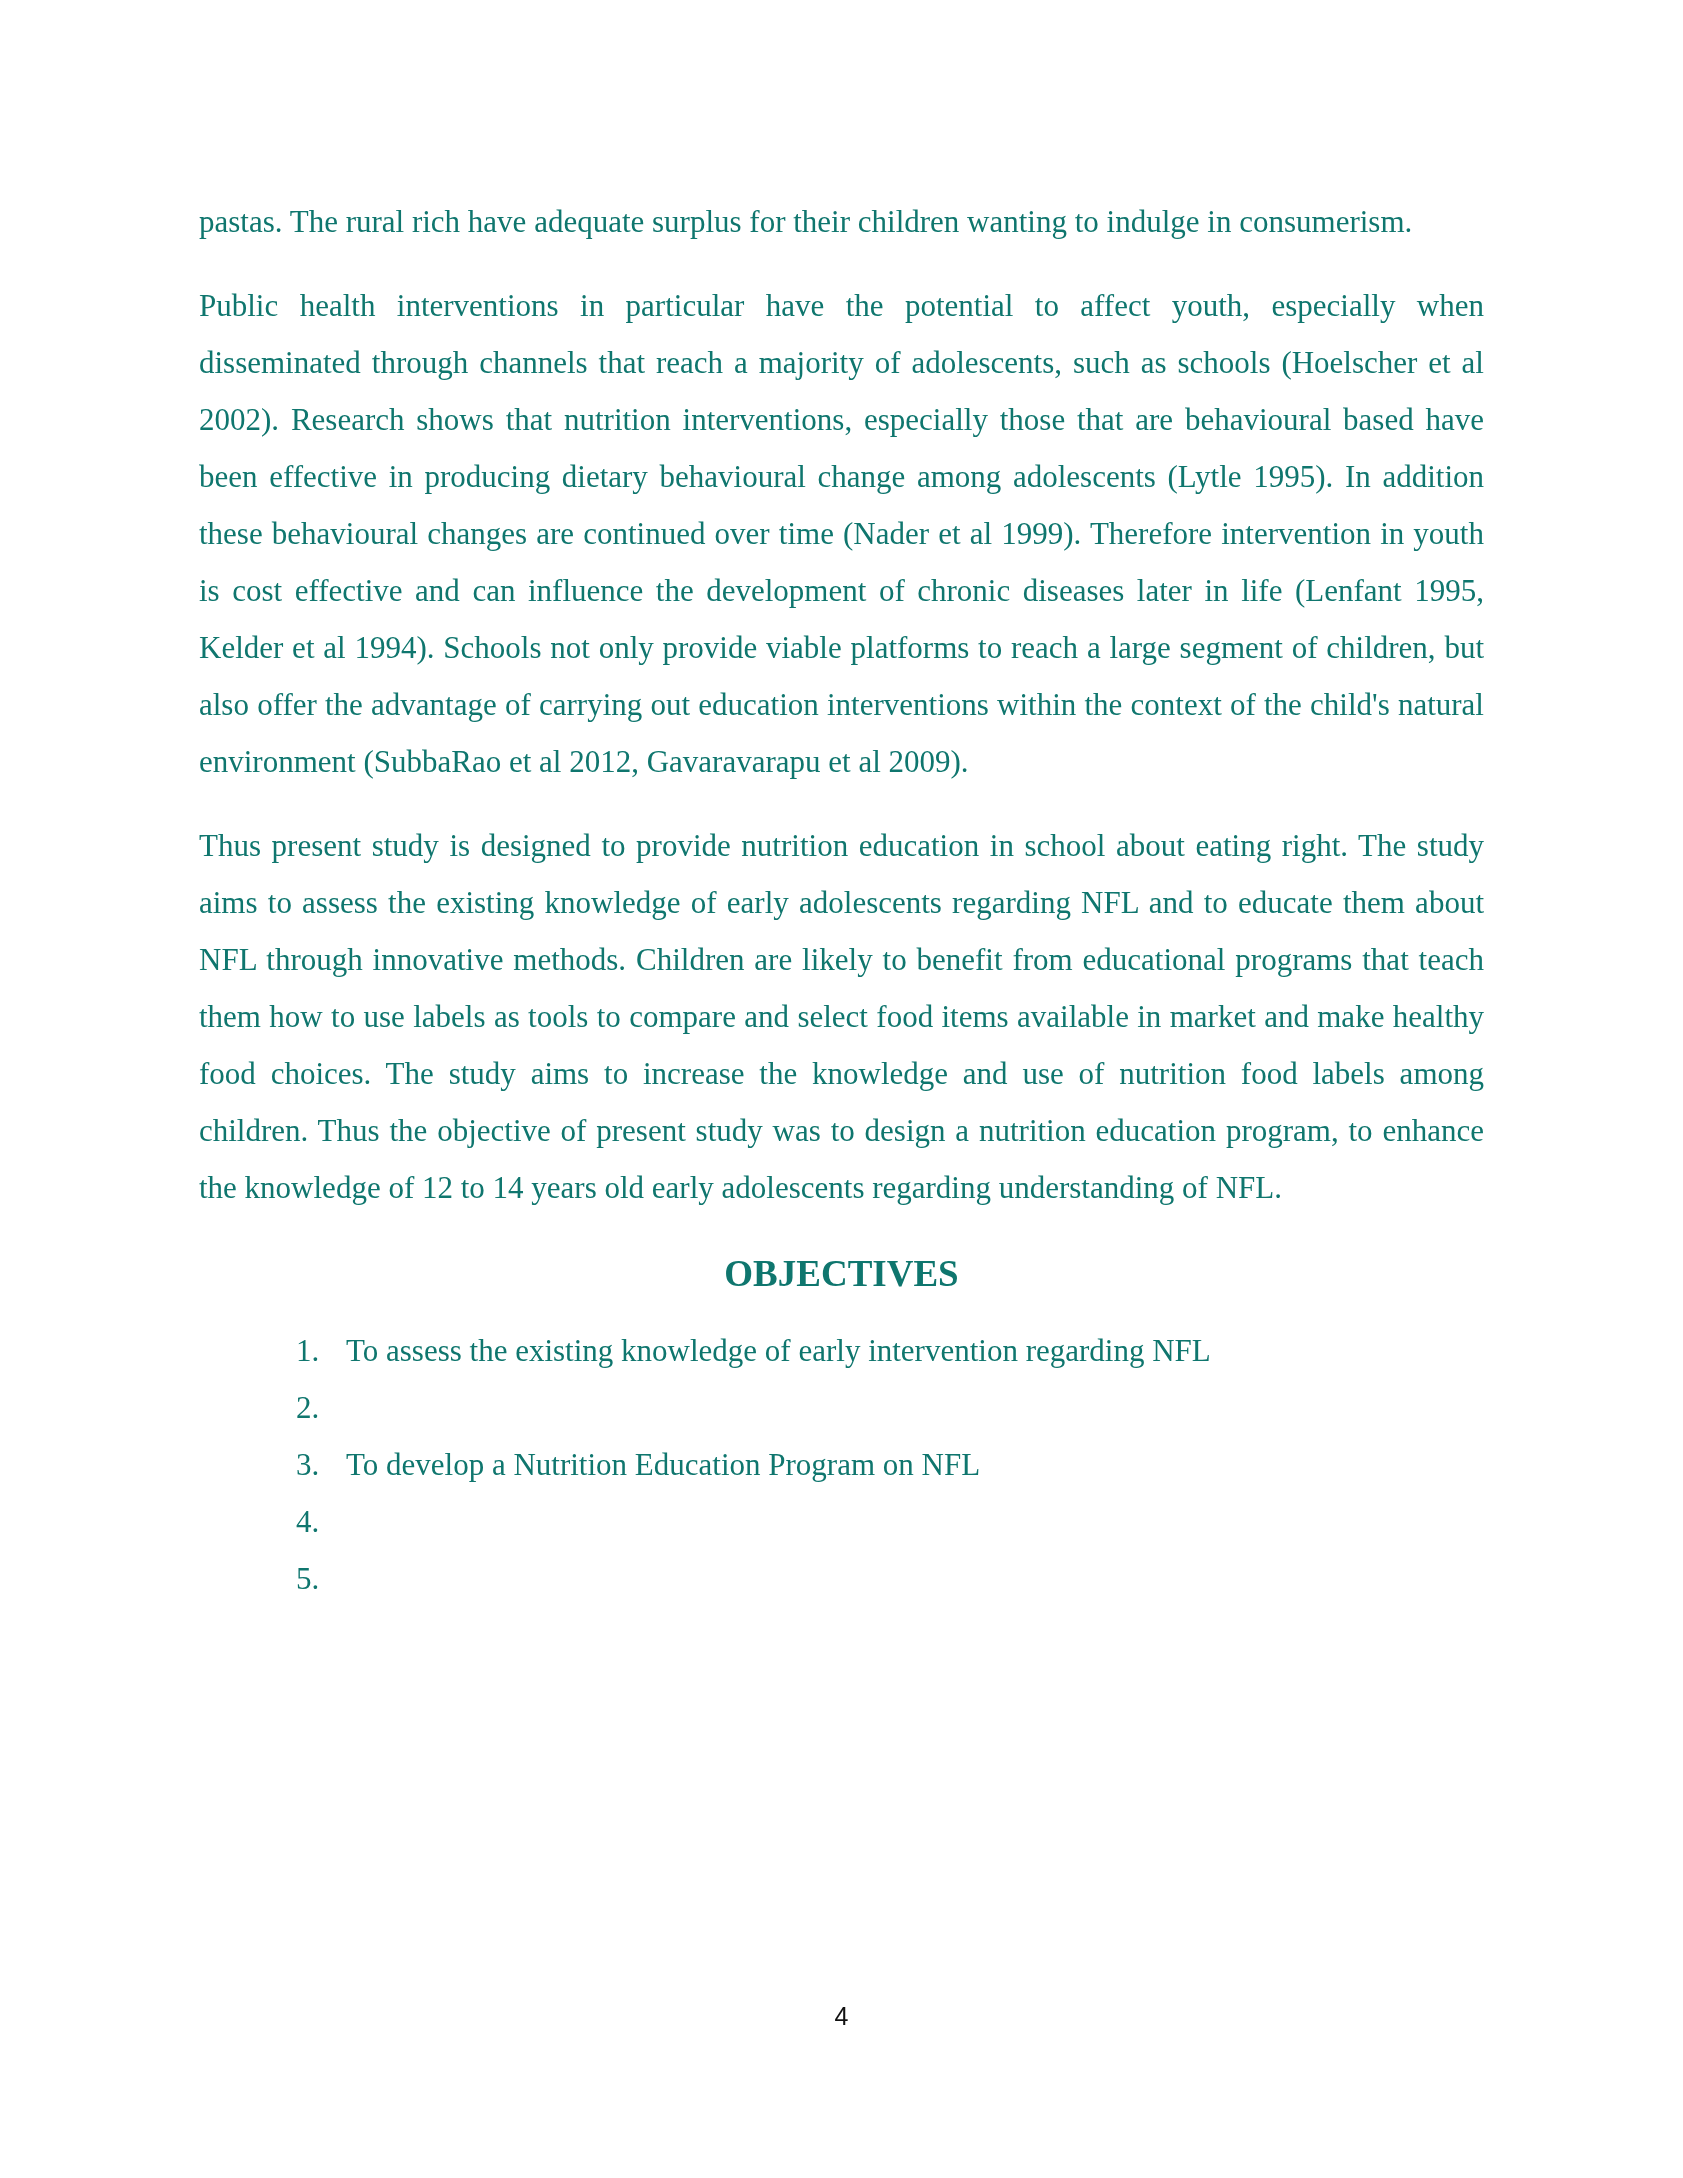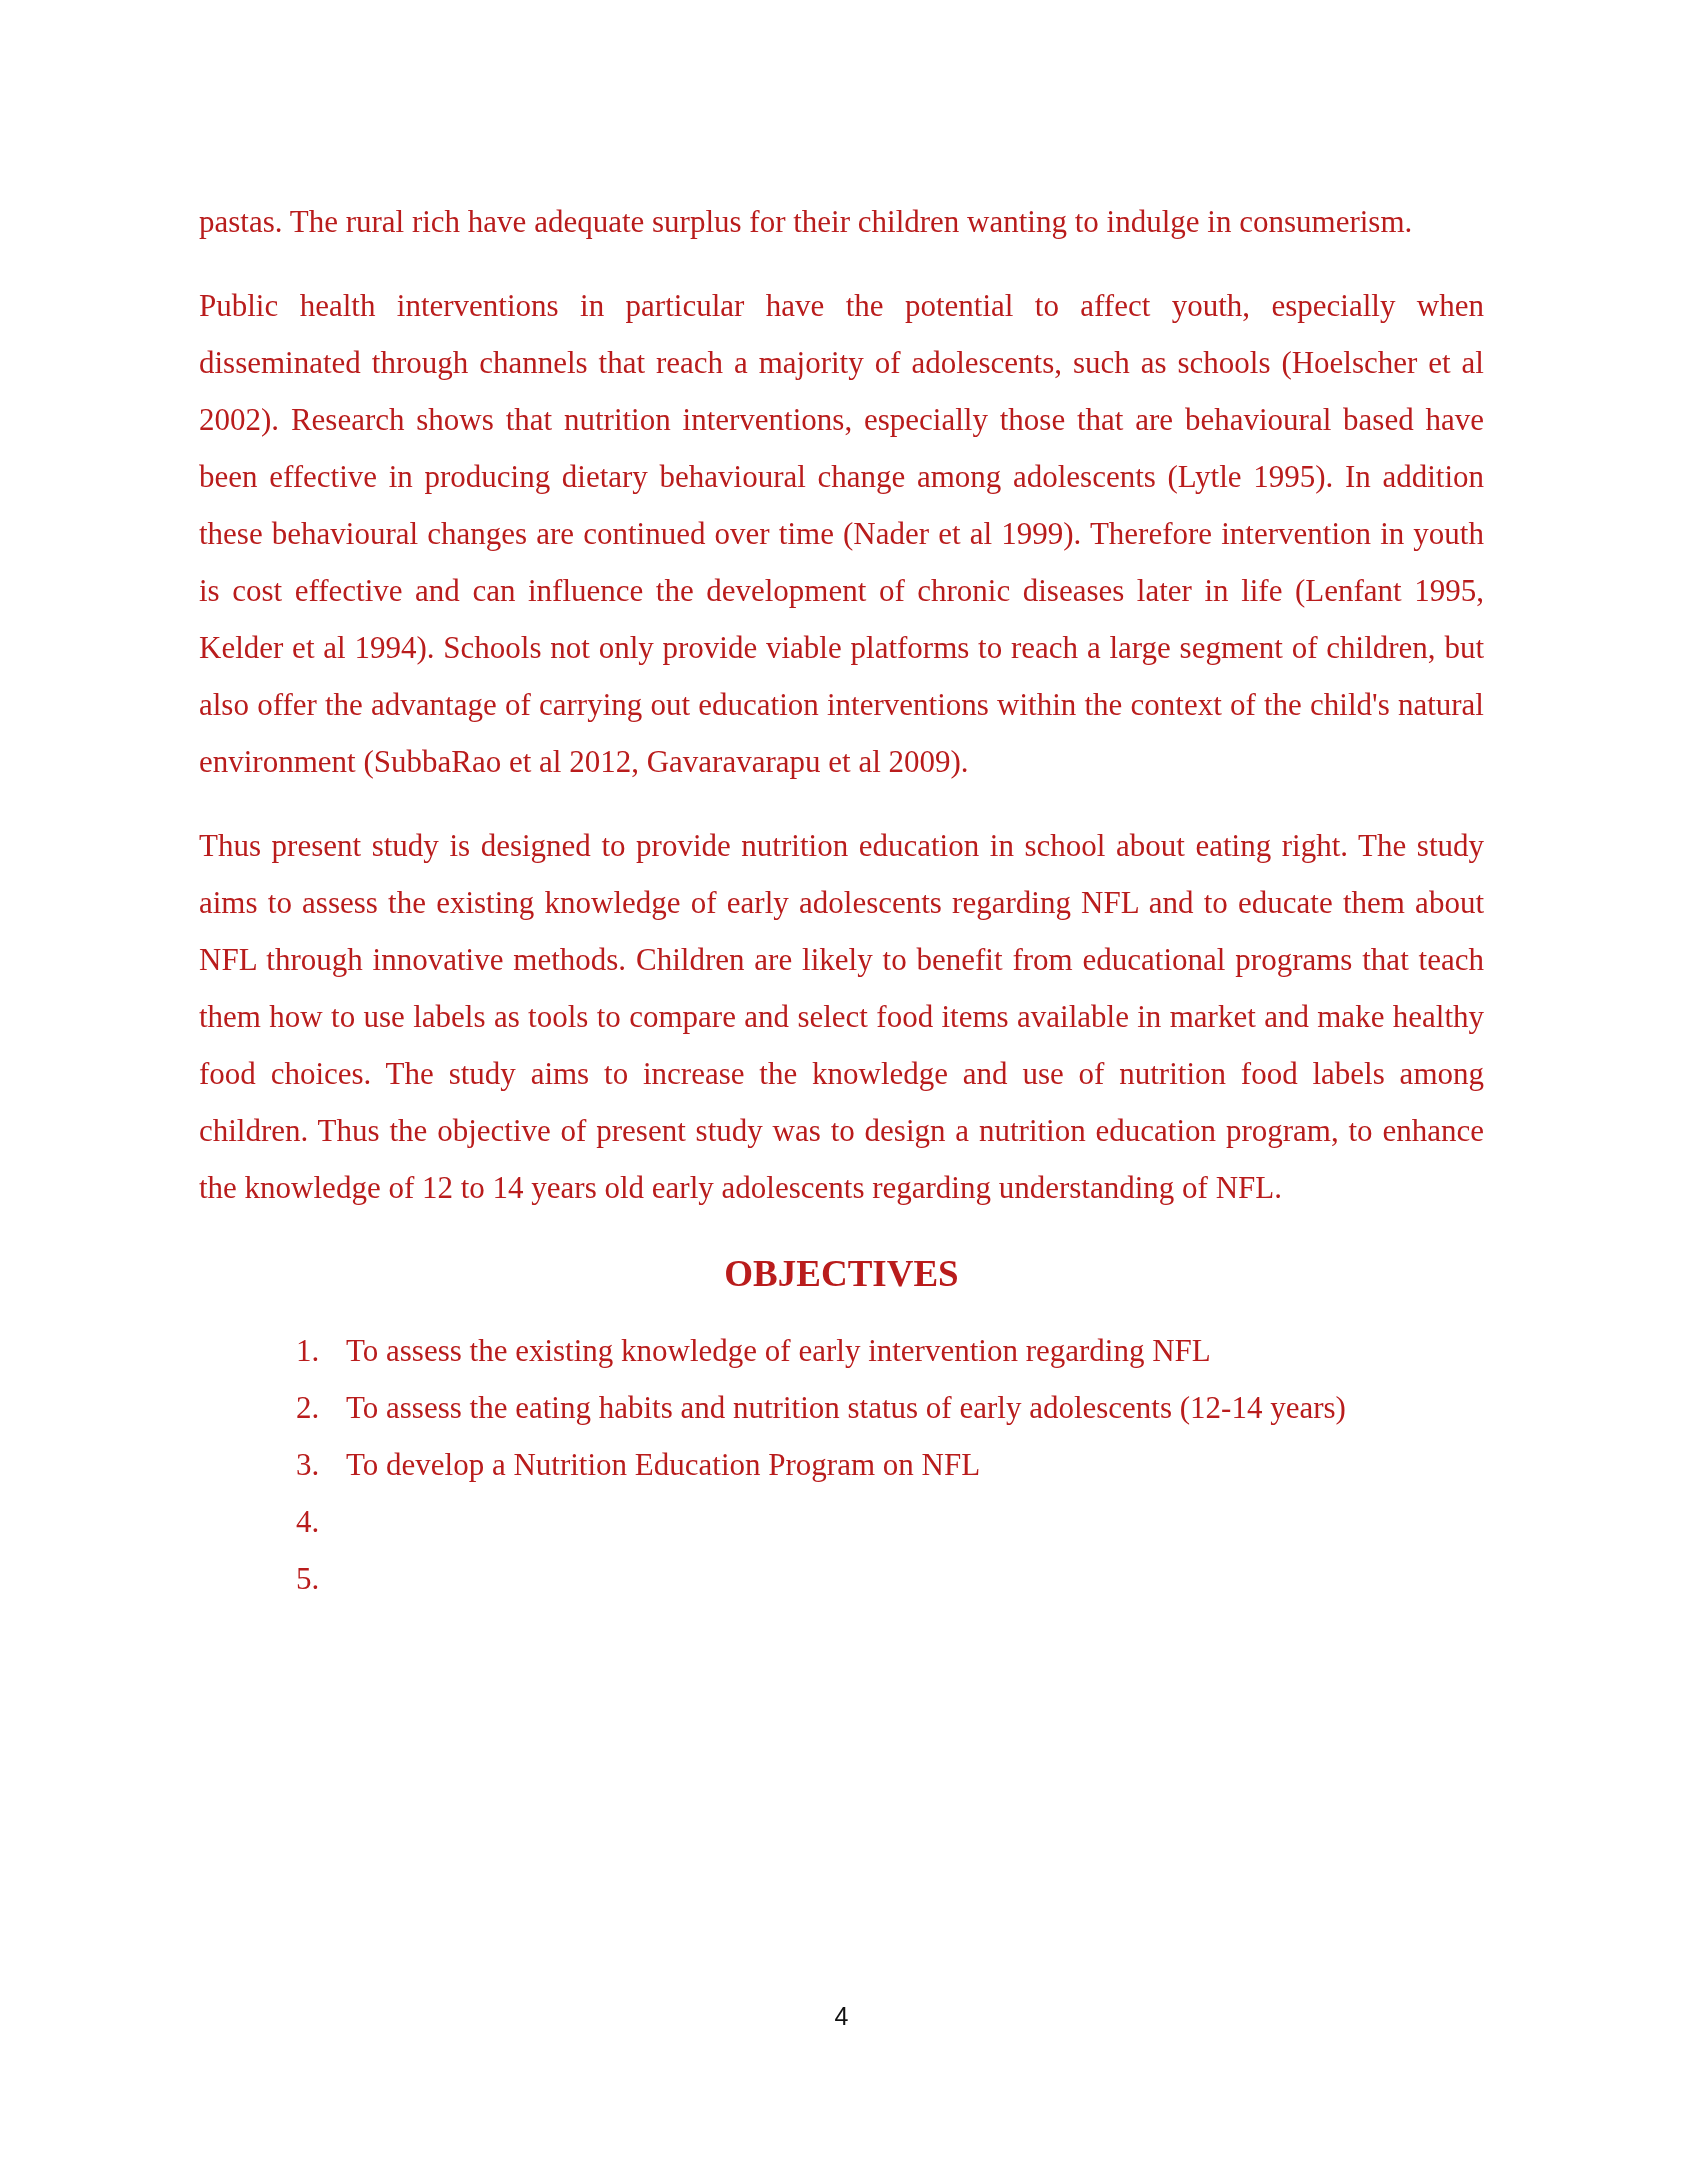--- a/index.html
+++ b/index.html
@@ -1,19 +1,19 @@
 <!DOCTYPE html>
 <html><head>
 <meta charset="utf-8">
 <style>
   html, body { margin: 0; padding: 0; background: #ffffff; }
   body { width: 1683px; height: 2178px; position: relative; overflow: hidden; }
   .page {
     position: absolute; left: 199px; top: 193px; width: 1285px;
-    font-family: "Liberation Serif", serif; font-size: 31px; color: #b91c1c;
+    font-family: "Liberation Serif", serif; font-size: 31px; color: #0f766e;
     line-height: 57px;
   }
   .para { text-align: justify; text-align-last: left; margin: 0 0 27px 0; }
   .heading {
     text-align: center; font-weight: bold; font-size: 37px; margin: 10px 0 18px 0;
     line-height: 61px;
   }
   ol.objectives { list-style: none; margin: 0; padding: 0 0 0 97px; line-height: 57px; }
   ol.objectives li { display: flex; }
   ol.objectives .num { width: 50px; display: inline-block; }
@@ -33,21 +33,20 @@
   <div class="heading">OBJECTIVES</div>
 
 
   <ol class="objectives">
     <li>
       <span class="num">1.</span>
       <span>To assess the existing knowledge of early intervention regarding NFL</span>
     </li>
     <li>
       <span class="num">2.</span>
-      <span>To assess the eating habits and nutrition status of early adolescents (12-14 years)</span>
     </li>
     <li>
       <span class="num">3.</span>
       <span>To develop a Nutrition Education Program on NFL</span>
     </li>
     <li>
       <span class="num">4.</span>
     </li>
     <li>
       <span class="num">5.</span>

